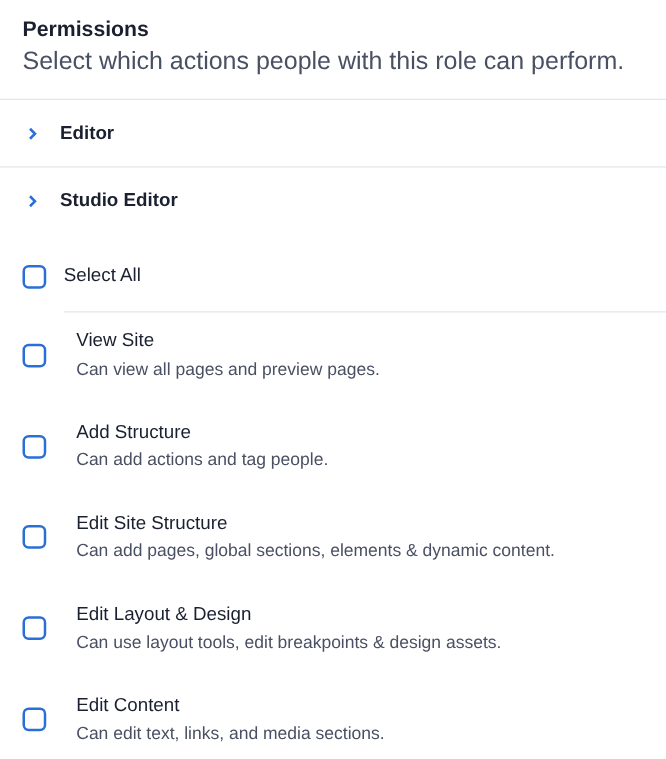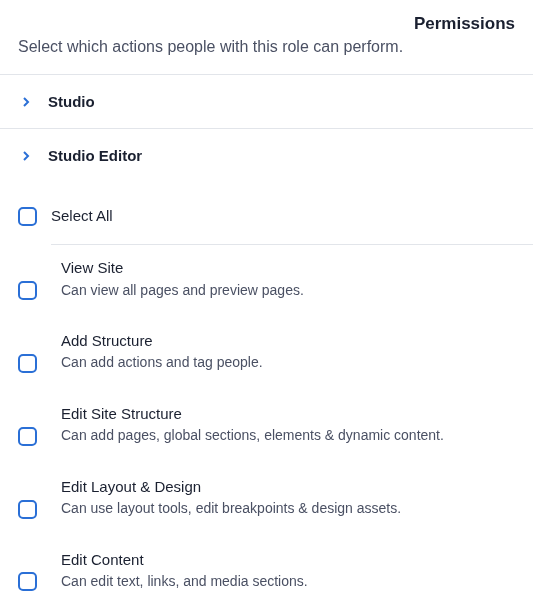--- a/index.html
+++ b/index.html
@@ -14,24 +14,23 @@
       color: #272e3f;
     }
     .header {
       padding: 14px 18px 18px 18px;
     }
     .header-title {
       font-size: 17px;
       font-weight: 700;
       color: #1a2030;
       margin-bottom: 4px;
-      text-align: right;
     }
     .header-desc {
-      font-size: 16px;
+      font-size: 20px;
       color: #4a5063;
     }
     .accordion-item {
       border-top: 1px solid #e2e5ea;
       padding: 18px 18px 18px 20px;
       display: flex;
       align-items: center;
       gap: 16px;
       cursor: pointer;
     }
@@ -54,21 +53,21 @@
     .accordion-label {
       font-size: 15px;
       font-weight: 600;
       color: #1a2030;
     }
     .checklist {
       padding-top: 10px;
     }
     .check-row {
       display: flex;
-      align-items: flex-end;
+      align-items: center;
       padding: 14px 18px 14px 18px;
       gap: 14px;
     }
     .check-row.select-all {
       padding-bottom: 18px;
     }
     .checkbox {
       width: 19px;
       height: 19px;
       border: 2px solid #2a6fd6;
@@ -115,21 +114,21 @@
   <div class="header-title">Permissions</div>
   <div class="header-desc">Select which actions people with this role can perform.</div>
 </div>
 
 <div class="accordion-item">
   <span class="chevron">
     <svg width="8" height="12" viewBox="0 0 8 12">
         <polyline points="2,2 6,6 2,10"></polyline>
       </svg>
   </span>
-  <span class="accordion-label">Studio</span>
+  <span class="accordion-label">Editor</span>
 </div>
 
 <div class="accordion-item">
   <span class="chevron">
     <svg width="8" height="12" viewBox="0 0 8 12">
         <polyline points="2,2 6,6 2,10"></polyline>
       </svg>
   </span>
   <span class="accordion-label">Studio Editor</span>
 </div>

